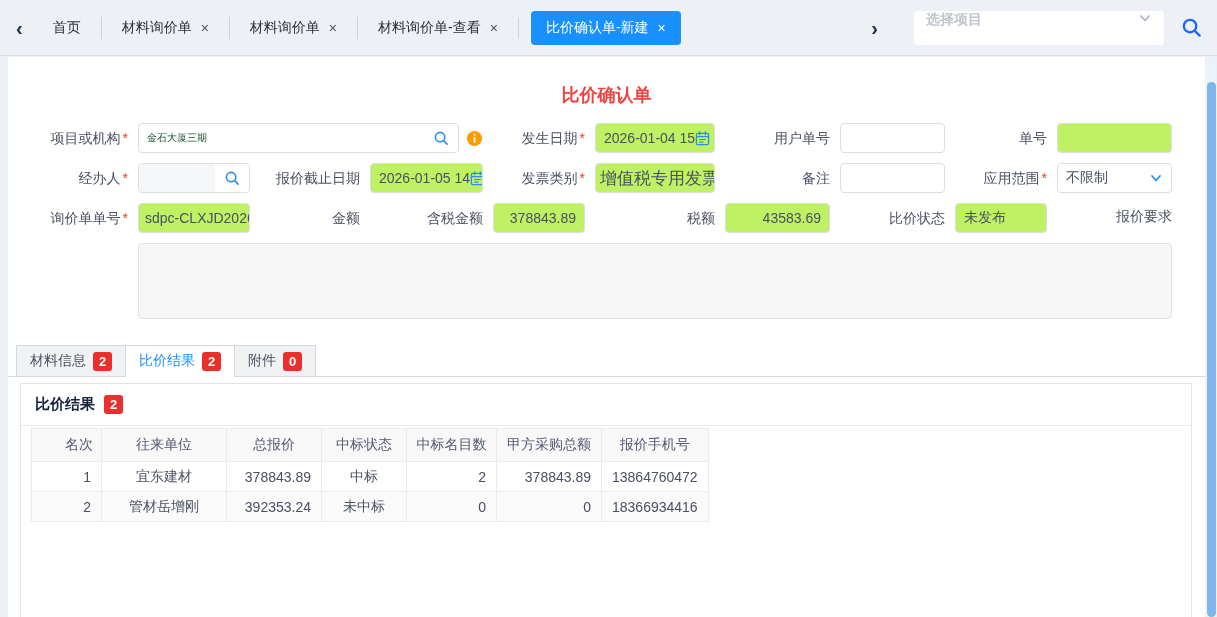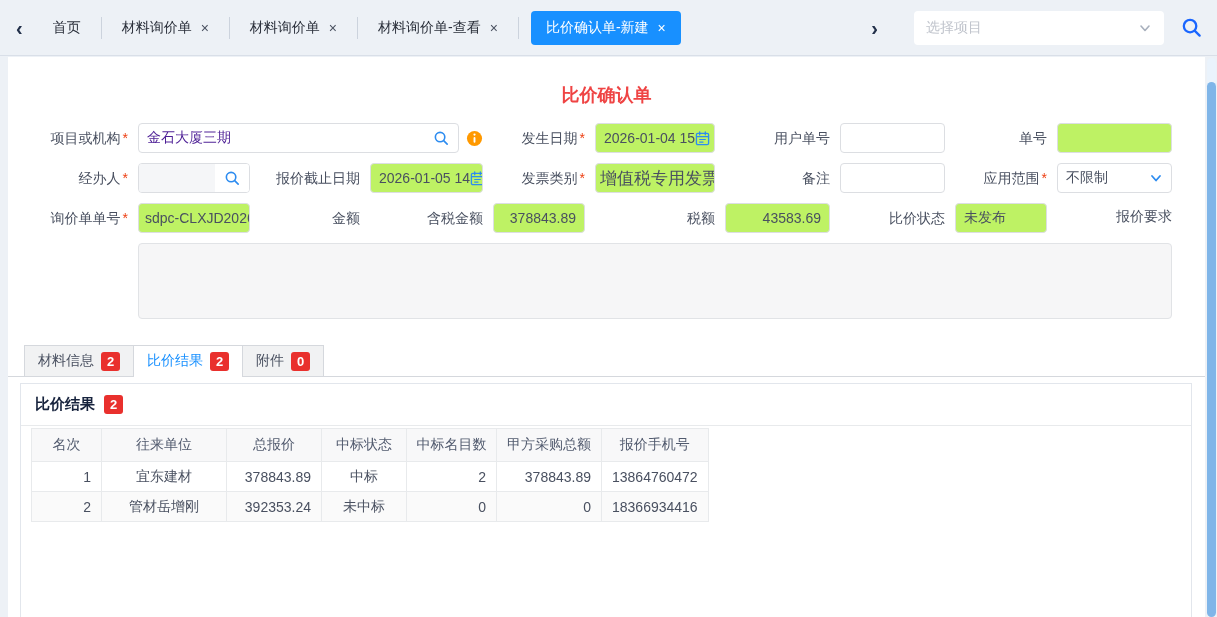--- a/index.html
+++ b/index.html
@@ -15,77 +15,77 @@
   .nav-chev { font-size:20px; font-weight:bold; color:#22304a; padding:0 10px; cursor:pointer; line-height:1; }
   .tabs { display:flex; align-items:center; height:36px; }
   .tab { display:flex; align-items:center; padding:0 20px; height:22px; font-size:14px;
          color:#2a2f3a; cursor:pointer; white-space:nowrap; }
   .tab:not(.active) { border-right:1px solid #ccd3dd; }
   .tab .close { margin-left:9px; font-size:14px; color:#4a5160; }
   .tab.active { background:#1890ff; color:#fff; border-radius:4px; height:34px; margin-left:12px; padding:0 15px; }
   .tab.active .close { color:#fff; }
   .spacer { flex:1; }
   .proj-select { width:250px; height:34px; background:#fff; border-radius:4px; display:flex;
-                 align-items:center; padding:0 12px; cursor:pointer; margin-left:26px; }
+                 padding:0 12px; cursor:pointer; margin-left:26px;font-weight:bold; }
   .proj-select .ph { color:#c0c4cc; flex:1; }
   .search-btn { margin-left:16px; cursor:pointer; display:flex; align-items:center; }
 
   
   .main { position:absolute; left:8px; top:57px; width:1197px; height:560px; background:#fff;
           display:flex; flex-direction:column; overflow:hidden; }
   .page-title { text-align:center; font-size:18px; font-weight:bold; color:#ef4444;
                 padding-top:26px; padding-bottom:16px; }
 
   
   .form { display:grid; padding-left:5px;
           grid-template-columns:115px 112px 100px 113px 92px 120px 105px 105px 92px 115px;
           column-gap:10px; row-gap:10px; align-items:center; }
   .lbl { text-align:right; color:#495060; line-height:1.2; }
   .req { color:#ed4014; margin-left:2px; }
   .ctl { height:30px; border:1px solid #dcdee2; border-radius:4px; background:#fff;
          display:flex; align-items:center; padding:0 8px; overflow:hidden; white-space:nowrap; }
-  .ctl input { border:none; outline:none; width:100%; background:transparent; font-size:14px;
-               color:#4c1d95; font-family:Liberation Mono, monospace; }
+  .ctl input { border:none; outline:none; width:100%; background:transparent; font-size:10px;
+               color:#14532d; font-family:Liberation Mono, monospace; }
   .ctl.gray { background:#bef264; }
   .ctl.num { justify-content:flex-end; }
   .proj-wrap { grid-column:2 / span 3; display:flex; align-items:center; position:relative; }
   .proj-wrap .ctl { flex:1; }
   .info-ic { margin-left:7px; flex:0 0 auto; }
   .ctl.handler { padding:0; }
   .ctl.handler .hfill { flex:1; height:100%; background:#f5f6f8; }
   .ctl.handler .hsuffix { width:34px; height:100%; display:flex; align-items:center; justify-content:center; background:#fff; }
   .ctl.select { justify-content:space-between; cursor:pointer; }
   .ctl.date { justify-content:space-between; }
   .ctl.tight { padding:0 4px; font-size:17px; }
   .txtarea { grid-column:2 / -1; height:76px; background:#f6f6f7; border:1px solid #e1e3e6;
              border-radius:4px; }
   .lbl.top { align-self:start; padding-top:5px; }
 
   
-  .dtabs { display:flex; margin-top:26px; border-bottom:1px solid #d5d8dd; padding-left:16px; }
+  .dtabs { display:flex; margin-top:26px; border-bottom:1px solid #d5d8dd; padding-left:8px; }
   .dtab { display:flex; align-items:center; gap:7px; padding:0 13px; height:31px;
           background:#f1f2f3; border:1px solid #d5d8dd; border-bottom:none; margin-right:-1px;
           cursor:pointer; color:#495060; position:relative; }
   .dtab.active { background:#fff; color:#1890ff; z-index:2; }
   .dtab.active::after { content:""; position:absolute; left:0; right:0; bottom:-1px; height:1px; background:#fff; }
   .badge { min-width:19px; height:19px; padding:0 4px; border-radius:3px; background:#e9302d;
            color:#fff; font-size:13px; font-weight:bold; display:flex; align-items:center; justify-content:center; }
 
   
   .panel { flex:1; margin:6px 13px 0 12px; border:1px solid #e2e6ec; border-bottom:none; overflow:hidden; }
   .panel-head { display:flex; align-items:center; gap:9px; padding:11px 14px;
                 font-size:15px; font-weight:bold; color:#17233d; border-bottom:1px solid #e8eaec; }
 
   
   table { border-collapse:collapse; margin:2px 0 0 10px; font-size:14px; }
   th { background:#f8f8f9; color:#515a6e; font-weight:normal; border:1px solid #e8eaec;
        height:33px; text-align:center; padding:0 8px; }
   td { border:1px solid #e8eaec; height:30px; padding:0 10px; color:#495060; background:#fff; }
   tbody tr:nth-child(even) td { background:#fafafa; }
-  .c-rank{width:70px;} .c-unit{width:125px;} .c-total{width:95px;} .c-status{width:85px;}
+  .c-rank{width:70px;text-align:right;} .c-unit{width:125px;} .c-total{width:95px;} .c-status{width:85px;}
   .c-items{width:90px;} .c-party{width:105px;} .c-phone{width:100px;}
   td:nth-child(1), td:nth-child(3), td:nth-child(5), td:nth-child(6), td:nth-child(7) { text-align:right; }
   td:nth-child(2), td:nth-child(4) { text-align:center; }
 
   
   .vscroll { position:absolute; right:1px; top:58px; width:9px; height:559px;
              background:#eaf3fc; border-radius:5px; }
   .vthumb { position:absolute; top:24px; left:0; width:9px; height:535px;
             background:#7fb5e8; border-radius:5px; cursor:pointer; }
 

